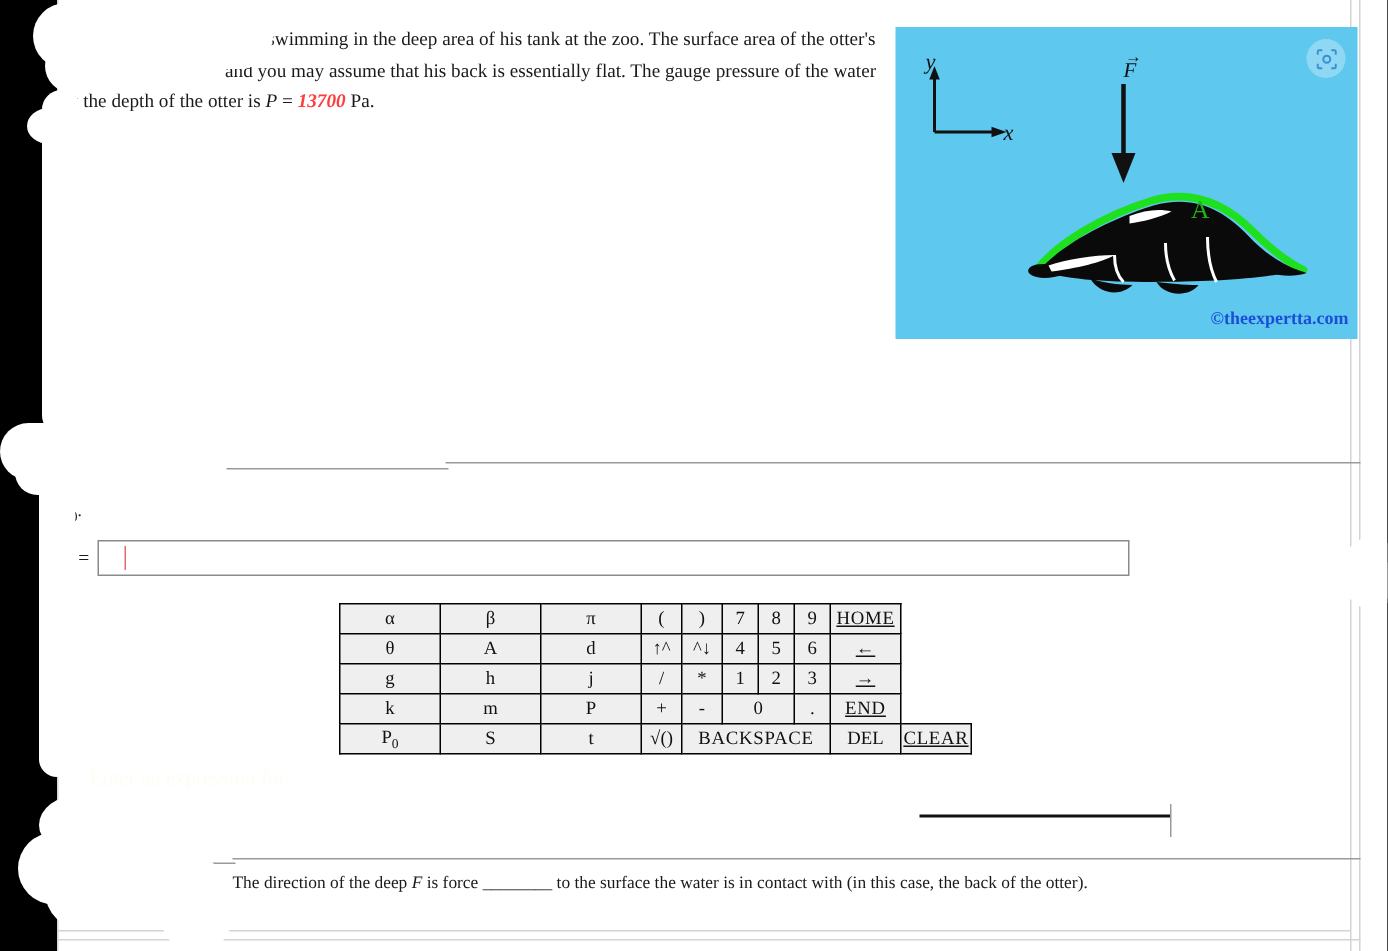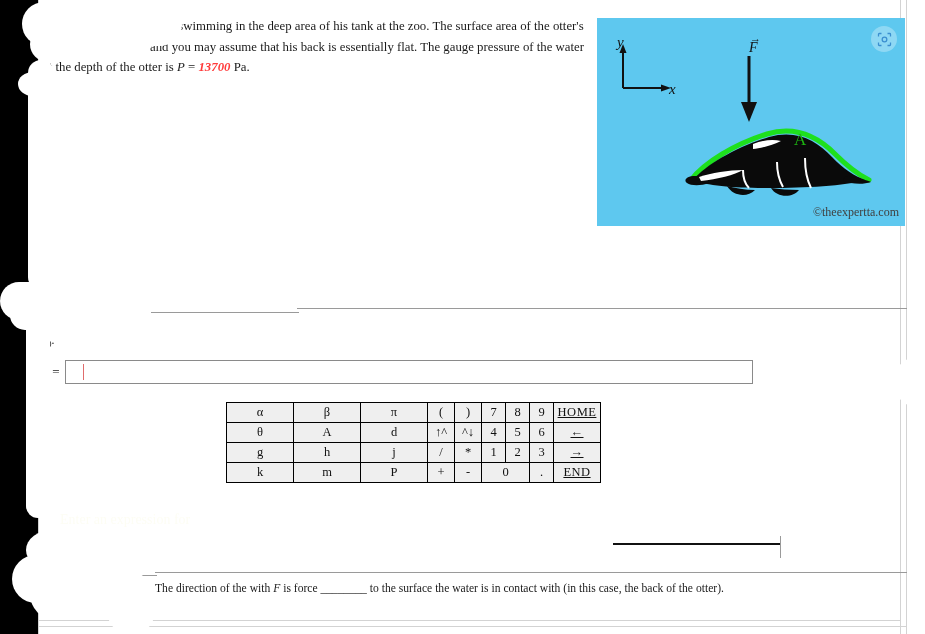--- a/index.html
+++ b/index.html
@@ -76,22 +76,22 @@
     position: absolute;
     right: 8px; top: 8px;
     width: 26px; height: 26px;
     border-radius: 50%;
     background: rgba(255,255,255,0.30);
     display: flex; align-items: center; justify-content: center;
   }
   .fig-copyright {
     position: absolute;
     right: 6px; bottom: 6px;
-    color: #404040;
-    font-weight: normal;
+    color: #1d4ed8;
+    font-weight: bold;
     font-size: 12px;
     font-family: "Liberation Serif", serif;
   }
   .axis-label {
     position: absolute;
     font-style: italic;
     font-size: 15px;
     color: #111;
     font-family: "Liberation Serif", serif;
   }
@@ -351,32 +351,41 @@
         <tr>
           <td class="k-sym">k</td>
           <td class="k-sym">m</td>
           <td class="k-sym">P</td>
           <td class="k-op">+</td>
           <td class="k-op">-</td>
           <td class="k-zero" colspan="2">0</td>
           <td class="k-num">.</td>
           <td class="k-nav">END</td>
         </tr>
+        <tr>
+          <td class="k-sym"><span>P</span><sub class="small">0</sub></td>
+          <td class="k-sym">S</td>
+          <td class="k-sym">t</td>
+          <td class="k-op">√()</td>
+          <td class="k-wide" colspan="4">BACKSPACE</td>
+          <td class="k-del">DEL</td>
+          <td class="k-nav">CLEAR</td>
+        </tr>
       </tbody>
   </table>
 
   <div class="ghost">Enter an expression for</div>
 
   <div class="rule rule-dark" style="left:613px; top:543px; width:167px;"></div>
   <div class="rule" style="left:780px; top:536px; width:1px; height:22px;"></div>
   <div class="rule" style="left:62px; top:575px; width:95px;"></div>
   <div class="rule" style="left:155px; top:572px; width:752px;"></div>
 
   <div class="bottom-text">
-    <div><span>The direction of the with </span><span class="it">F</span><span> is force </span><span class="blank-line">________</span><span> to the surface the water is in contact with (in this case, the back of the otter).</span></div>
+    <div><span>The direction of the deep </span><span class="it">F</span><span> is force </span><span class="blank-line">________</span><span> to the surface the water is in contact with (in this case, the back of the otter).</span></div>
   </div>
 
   <div class="blob blob-tl"></div>
   <div class="blob blob-tl2"></div>
   <div class="blob blob-midl"></div>
   <div class="blob blob-l1"></div>
   <div class="blob blob-l2"></div>
   <div class="blob blob-l3"></div>
   <div class="blob blob-l4"></div>
   <div class="blob blob-l5"></div>

